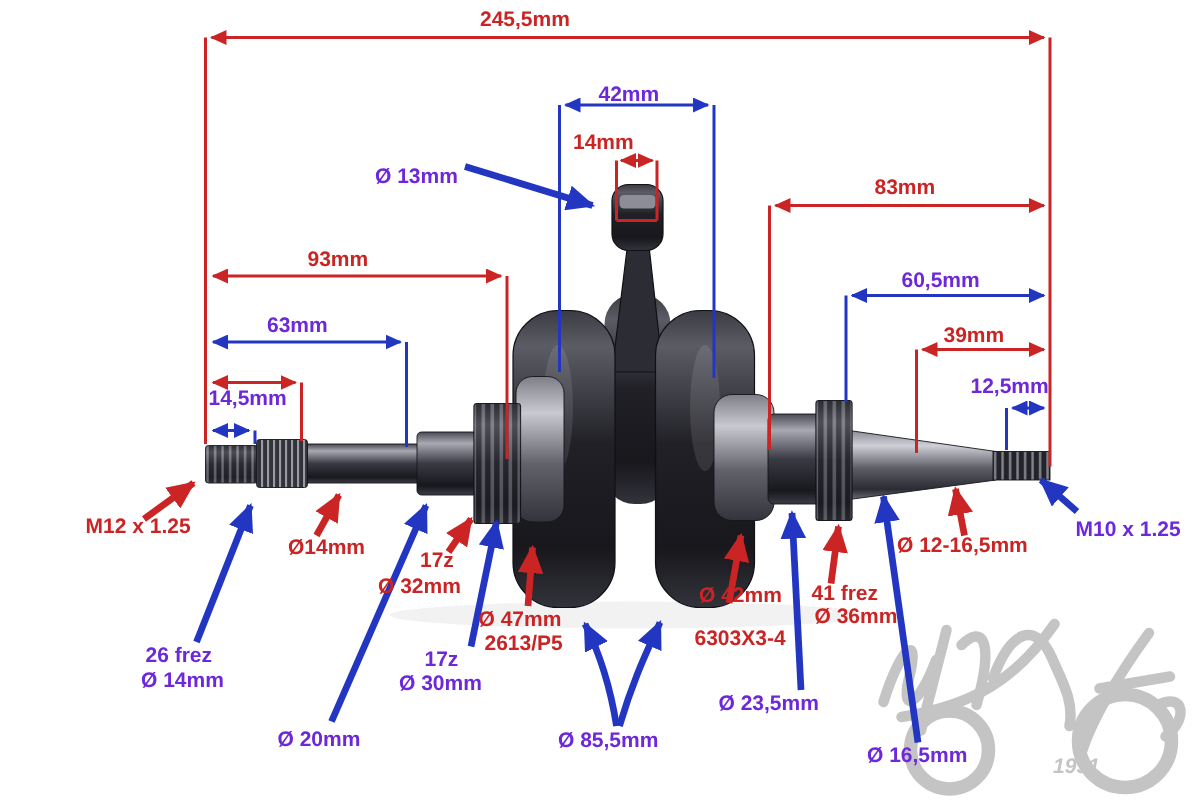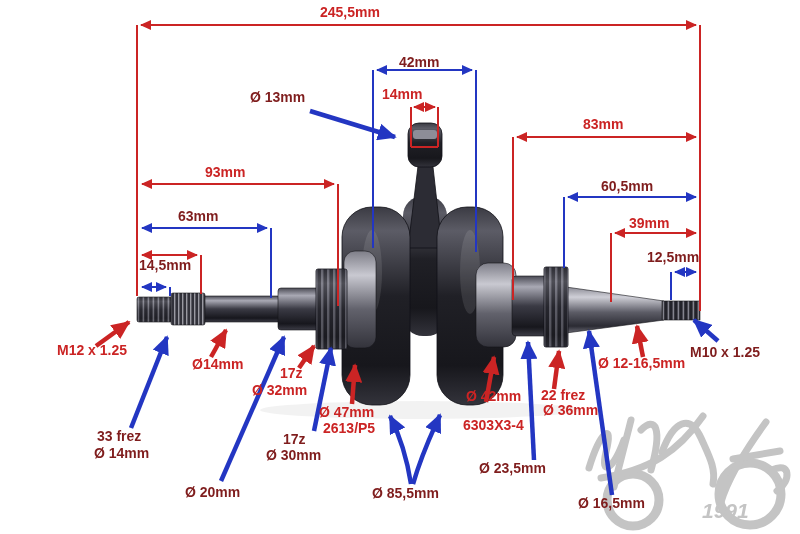--- a/index.html
+++ b/index.html
@@ -1,22 +1,22 @@
 <!DOCTYPE html>
 <html><head>
 <meta charset="utf-8">
 <style>
   html,body{margin:0;padding:0;background:#ffffff;}
   .stage{position:relative;width:800px;height:534px;background:#ffffff;overflow:hidden;
          font-family:"Liberation Sans", sans-serif;}
   .stage svg{position:absolute;left:0;top:0;}
   .lbl{position:absolute;font-weight:700;font-size:14px;line-height:15px;white-space:nowrap;}
   .red{color:#cb2424;}
-  .blue{color:#7f1d1d;}
-  .wm{color:#c4c4c4;font-style:italic;font-weight:700;font-size:21px;}
+  .blue{color:#6d28d9;}
+  .wm{color:#c4c4c4;font-style:italic;font-weight:700;font-size:14px;}
 </style>
 </head>
 <body>
 
 <div class="stage">
 
   <svg width="800" height="534" viewBox="0 0 800 534">
     <defs>
       <linearGradient id="gShaft" x1="0" y1="0" x2="0" y2="1">
         <stop offset="0" stop-color="#4a4a54"></stop>
@@ -182,37 +182,37 @@
   <div class="lbl blue" style="left:399px;top:55px">42mm</div>
   <div class="lbl red" style="left:382px;top:87px">14mm</div>
   <div class="lbl red" style="left:583px;top:117px">83mm</div>
   <div class="lbl blue" style="left:601px;top:179px">60,5mm</div>
   <div class="lbl red" style="left:629px;top:216px">39mm</div>
   <div class="lbl blue" style="left:647px;top:250px">12,5mm</div>
   <div class="lbl red" style="left:205px;top:165px">93mm</div>
   <div class="lbl blue" style="left:178px;top:209px">63mm</div>
   <div class="lbl blue" style="left:139px;top:258px">14,5mm</div>
 
-  <div class="lbl blue" style="left:250px;top:90px">Ø 13mm</div>
+  <div class="lbl blue" style="left:250px;top:110px">Ø 13mm</div>
   <div class="lbl red" style="left:57px;top:343px">M12 x 1.25</div>
   <div class="lbl red" style="left:192px;top:357px">Ø14mm</div>
   <div class="lbl red" style="left:280px;top:366px">17z</div>
   <div class="lbl red" style="left:252px;top:383px">Ø 32mm</div>
-  <div class="lbl blue" style="left:97px;top:429px">33 frez</div>
+  <div class="lbl blue" style="left:97px;top:429px">26 frez</div>
   <div class="lbl blue" style="left:94px;top:446px">Ø 14mm</div>
   <div class="lbl blue" style="left:283px;top:432px">17z</div>
   <div class="lbl blue" style="left:266px;top:448px">Ø 30mm</div>
   <div class="lbl blue" style="left:185px;top:485px">Ø 20mm</div>
   <div class="lbl red" style="left:319px;top:405px">Ø 47mm</div>
   <div class="lbl red" style="left:323px;top:421px">2613/P5</div>
   <div class="lbl blue" style="left:372px;top:486px">Ø 85,5mm</div>
   <div class="lbl red" style="left:466px;top:389px">Ø 42mm</div>
   <div class="lbl red" style="left:463px;top:418px">6303X3-4</div>
   <div class="lbl blue" style="left:479px;top:461px">Ø 23,5mm</div>
-  <div class="lbl red" style="left:541px;top:388px">22 frez</div>
+  <div class="lbl red" style="left:541px;top:388px">41 frez</div>
   <div class="lbl red" style="left:543px;top:403px">Ø 36mm</div>
   <div class="lbl red" style="left:598px;top:356px">Ø 12-16,5mm</div>
   <div class="lbl blue" style="left:578px;top:496px">Ø 16,5mm</div>
-  <div class="lbl blue" style="left:690px;top:345px">M10 x 1.25</div>
+  <div class="lbl blue" style="left:717px;top:345px">M10 x 1.25</div>
 
   <div class="lbl wm" style="left:702px;top:503px">1991</div>
 
 </div>
 
 </body></html>

